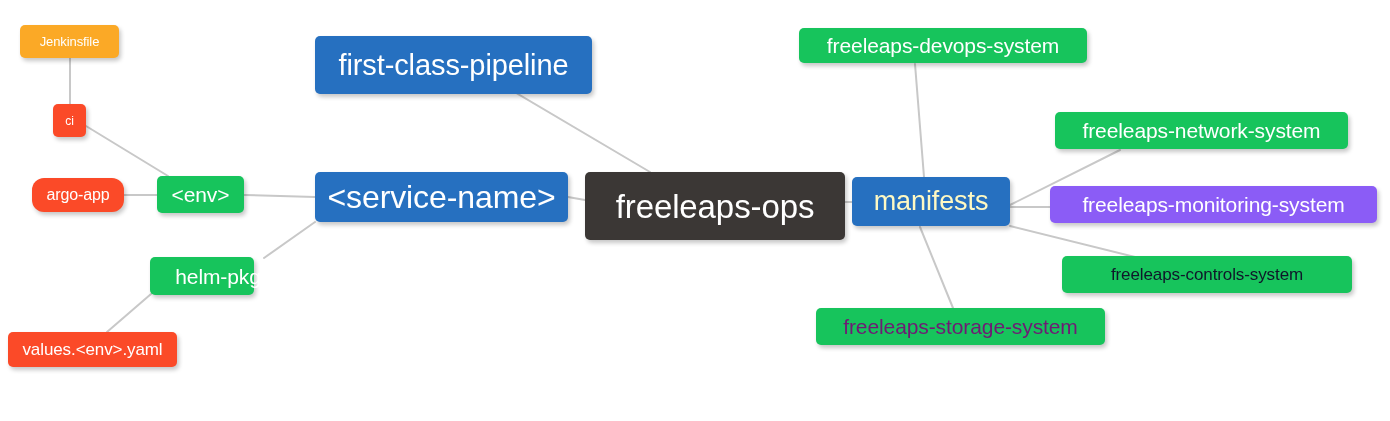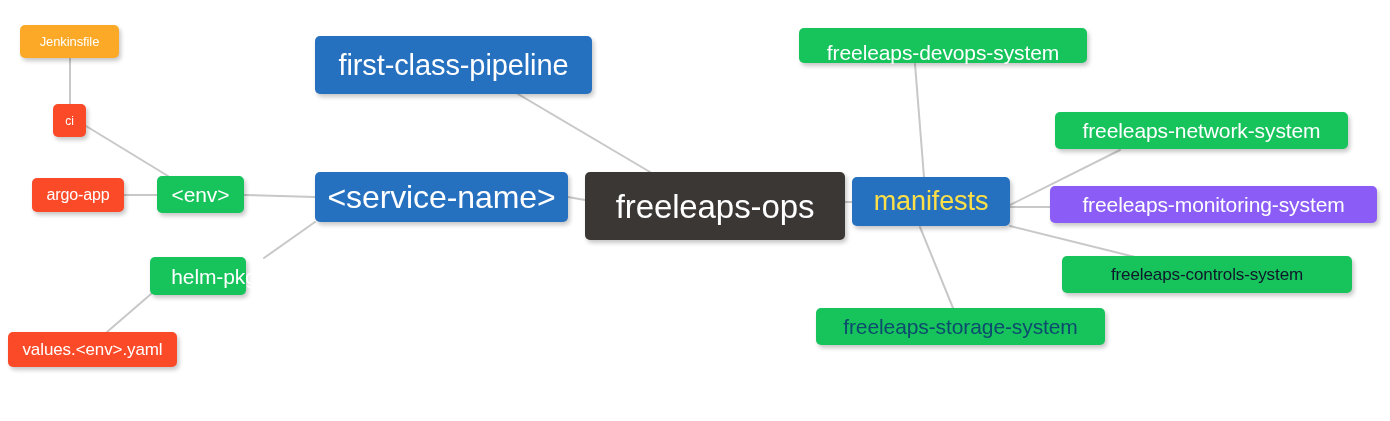--- a/index.html
+++ b/index.html
@@ -64,53 +64,53 @@
       <line x1="1010" y1="226" x2="1135" y2="257" stroke="#c8c8c8" stroke-width="2" stroke-linecap="round"></line>
       <line x1="920" y1="227" x2="953" y2="308" stroke="#c8c8c8" stroke-width="2" stroke-linecap="round"></line>
     </svg>
   <div id="node-layer">
       <div class="node" style="left: 20px; top: 25px; width: 99px; height: 33px; background: rgb(251, 169, 38); color: rgb(255, 255, 255); font-size: 13px;">
         <span class="node-label">Jenkinsfile</span>
       </div>
       <div class="node" style="left: 53px; top: 104px; width: 33px; height: 33px; background: rgb(251, 74, 40); color: rgb(255, 255, 255); font-size: 12px;">
         <span class="node-label">ci</span>
       </div>
-      <div class="node" style="left: 32px; top: 178px; width: 92px; height: 34px; background: rgb(251, 74, 40); color: rgb(255, 255, 255); font-size: 16px;">
+      <div class="node" style="left: 32px; top: 178px; width: 92px; height: 34px; background: rgb(251, 74, 40); color: rgb(255, 255, 255); font-size: 16px; border-radius: 12px;">
         <span class="node-label">argo-app</span>
       </div>
       <div class="node" style="left: 157px; top: 176px; width: 87px; height: 37px; background: rgb(23, 196, 92); color: rgb(255, 255, 255); font-size: 21px; text-align: right;">
         <span class="node-label">&lt;env&gt;</span>
       </div>
-      <div class="node" style="left: 150px; top: 257px; width: 96px; height: 38px; background: rgb(23, 196, 92); color: rgb(255, 255, 255); font-size: 21px; padding-left: 32px;">
+      <div class="node" style="left: 150px; top: 257px; width: 104px; height: 38px; background: rgb(23, 196, 92); color: rgb(255, 255, 255); font-size: 21px; padding-left: 32px;">
         <span class="node-label">helm-pkg</span>
       </div>
       <div class="node" style="left: 8px; top: 332px; width: 169px; height: 35px; background: rgb(251, 74, 40); color: rgb(255, 255, 255); font-size: 17px;">
         <span class="node-label">values.&lt;env&gt;.yaml</span>
       </div>
       <div class="node" style="left: 315px; top: 36px; width: 277px; height: 58px; background: rgb(38, 112, 192); color: rgb(255, 255, 255); font-size: 29px;">
         <span class="node-label">first-class-pipeline</span>
       </div>
       <div class="node" style="left: 315px; top: 172px; width: 253px; height: 50px; background: rgb(38, 112, 192); color: rgb(255, 255, 255); font-size: 32px;">
         <span class="node-label">&lt;service-name&gt;</span>
       </div>
       <div class="node" style="left: 585px; top: 172px; width: 260px; height: 68px; background: rgb(59, 55, 53); color: rgb(255, 255, 255); font-size: 33px;">
         <span class="node-label">freeleaps-ops</span>
       </div>
-      <div class="node" style="left: 852px; top: 177px; width: 158px; height: 49px; background: rgb(38, 112, 192); color: #fde047; font-size: 27px;">
+      <div class="node" style="left: 852px; top: 177px; width: 158px; height: 49px; background: rgb(38, 112, 192); color: #fef9c3; font-size: 27px;">
         <span class="node-label">manifests</span>
       </div>
-      <div class="node" style="left: 799px; top: 28px; width: 288px; height: 35px; background: rgb(23, 196, 92); color: rgb(255, 255, 255); font-size: 21px; align-items: flex-end;">
+      <div class="node" style="left: 799px; top: 28px; width: 288px; height: 35px; background: rgb(23, 196, 92); color: rgb(255, 255, 255); font-size: 21px;">
         <span class="node-label">freeleaps-devops-system</span>
       </div>
       <div class="node" style="left: 1055px; top: 112px; width: 293px; height: 37px; background: rgb(23, 196, 92); color: rgb(255, 255, 255); font-size: 21px;">
         <span class="node-label">freeleaps-network-system</span>
       </div>
       <div class="node" style="left: 1050px; top: 186px; width: 327px; height: 37px; background: #8b5cf6; color: rgb(255, 255, 255); font-size: 21px;">
         <span class="node-label">freeleaps-monitoring-system</span>
       </div>
       <div class="node" style="left: 1062px; top: 256px; width: 290px; height: 37px; background: rgb(23, 196, 92); color: #0f172a; font-size: 17px;">
         <span class="node-label">freeleaps-controls-system</span>
       </div>
-      <div class="node" style="left: 816px; top: 308px; width: 289px; height: 37px; background: rgb(23, 196, 92); color: #0c4a6e; font-size: 21px;">
+      <div class="node" style="left: 816px; top: 308px; width: 289px; height: 37px; background: rgb(23, 196, 92); color: #701a75; font-size: 21px;">
         <span class="node-label">freeleaps-storage-system</span>
       </div>
     </div>
 </div>
 
 </body></html>

